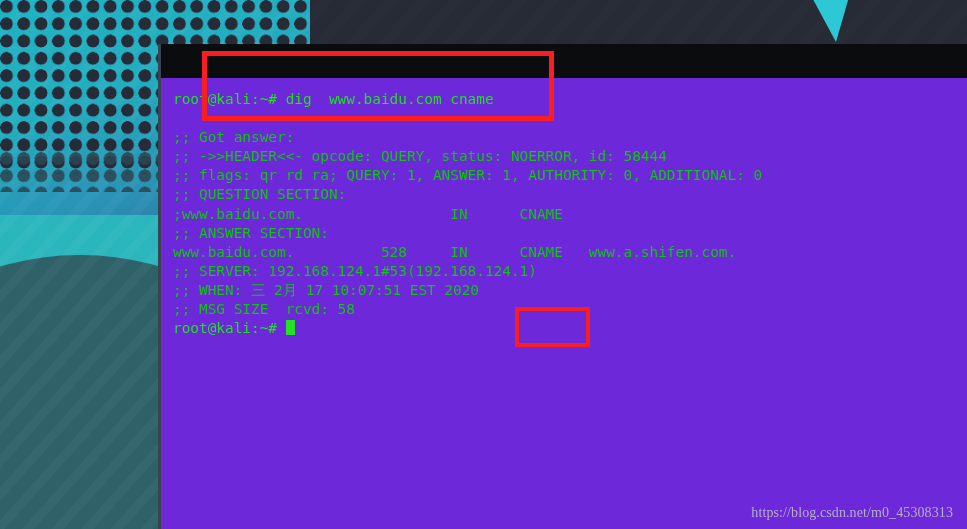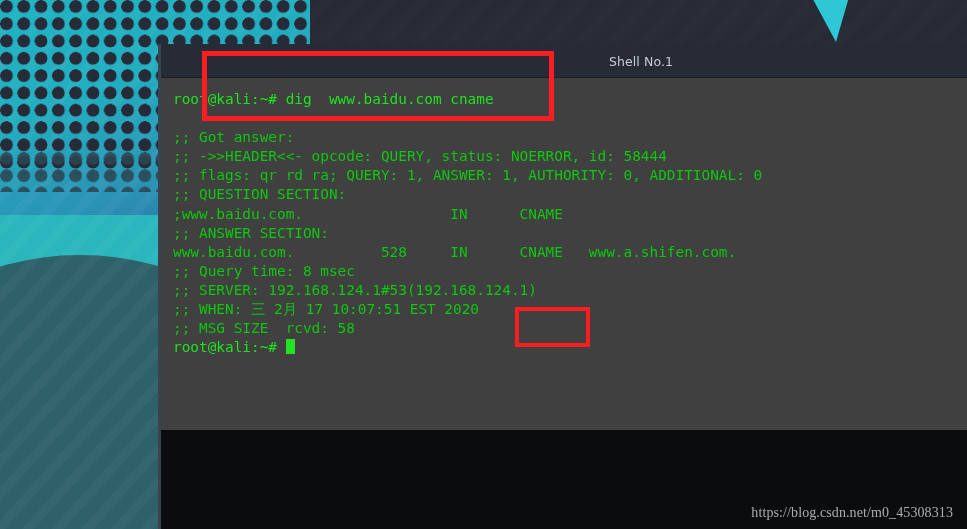--- a/index.html
+++ b/index.html
@@ -144,22 +144,22 @@
     color: #c8ccd4;
     font-family: "DejaVu Sans", sans-serif;
     font-size: 12.5px;
     letter-spacing: 0.1px;
   }
 
   .term-body {
     position: absolute;
     left: 0; top: 34px;
     width: 100%;
-    height: 352px;
-    background: #404040;
+    height: 451px;
+    background: #6d28d9;
     padding: 12px 0 0 12px;
     overflow: hidden;
   }
 
   .term-line {
     font-family: "DejaVu Sans Mono", monospace;
     font-size: 14.4px;
     line-height: 19.1px;
     color: #0ec70e;
     white-space: pre;
@@ -216,43 +216,37 @@
     <div class="wp-stripes"></div>
     <div class="wp-dots"></div>
     <div class="wp-dots-fade"></div>
     <div class="wp-darkpanel"></div>
     <div class="wp-darkpanel-line"></div>
     <div class="wp-triangle"></div>
   </div>
 
   <div class="term-window">
 
-    <div class="term-tabbar">
-      <div class="term-tab">
-        <span>Shell No.1</span>
-      </div>
-    </div>
 
     <div class="term-body">
 
       <div class="term-line bright">root@kali:~# dig  www.baidu.com cname</div>
 
       <div class="term-line blank">&nbsp;</div>
 
       <div class="term-line">;; Got answer:</div>
       <div class="term-line">;; -&gt;&gt;HEADER&lt;&lt;- opcode: QUERY, status: NOERROR, id: 58444</div>
       <div class="term-line">;; flags: qr rd ra; QUERY: 1, ANSWER: 1, AUTHORITY: 0, ADDITIONAL: 0</div>
       <div class="term-line"></div>
       <div class="term-line">;; QUESTION SECTION:</div>
       <div class="term-line">;www.baidu.com.                 IN      CNAME</div>
       <div class="term-line"></div>
       <div class="term-line">;; ANSWER SECTION:</div>
       <div class="term-line">www.baidu.com.          528     IN      CNAME   www.a.shifen.com.</div>
       <div class="term-line"></div>
-      <div class="term-line">;; Query time: 8 msec</div>
       <div class="term-line">;; SERVER: 192.168.124.1#53(192.168.124.1)</div>
       <div class="term-line">;; WHEN: 三 2月 17 10:07:51 EST 2020</div>
       <div class="term-line">;; MSG SIZE  rcvd: 58</div>
       <div class="term-line"></div>
 
       <div class="term-line bright"><span>root@kali:~# </span><span class="cursor-block"></span></div>
 
     </div>
   </div>
 

